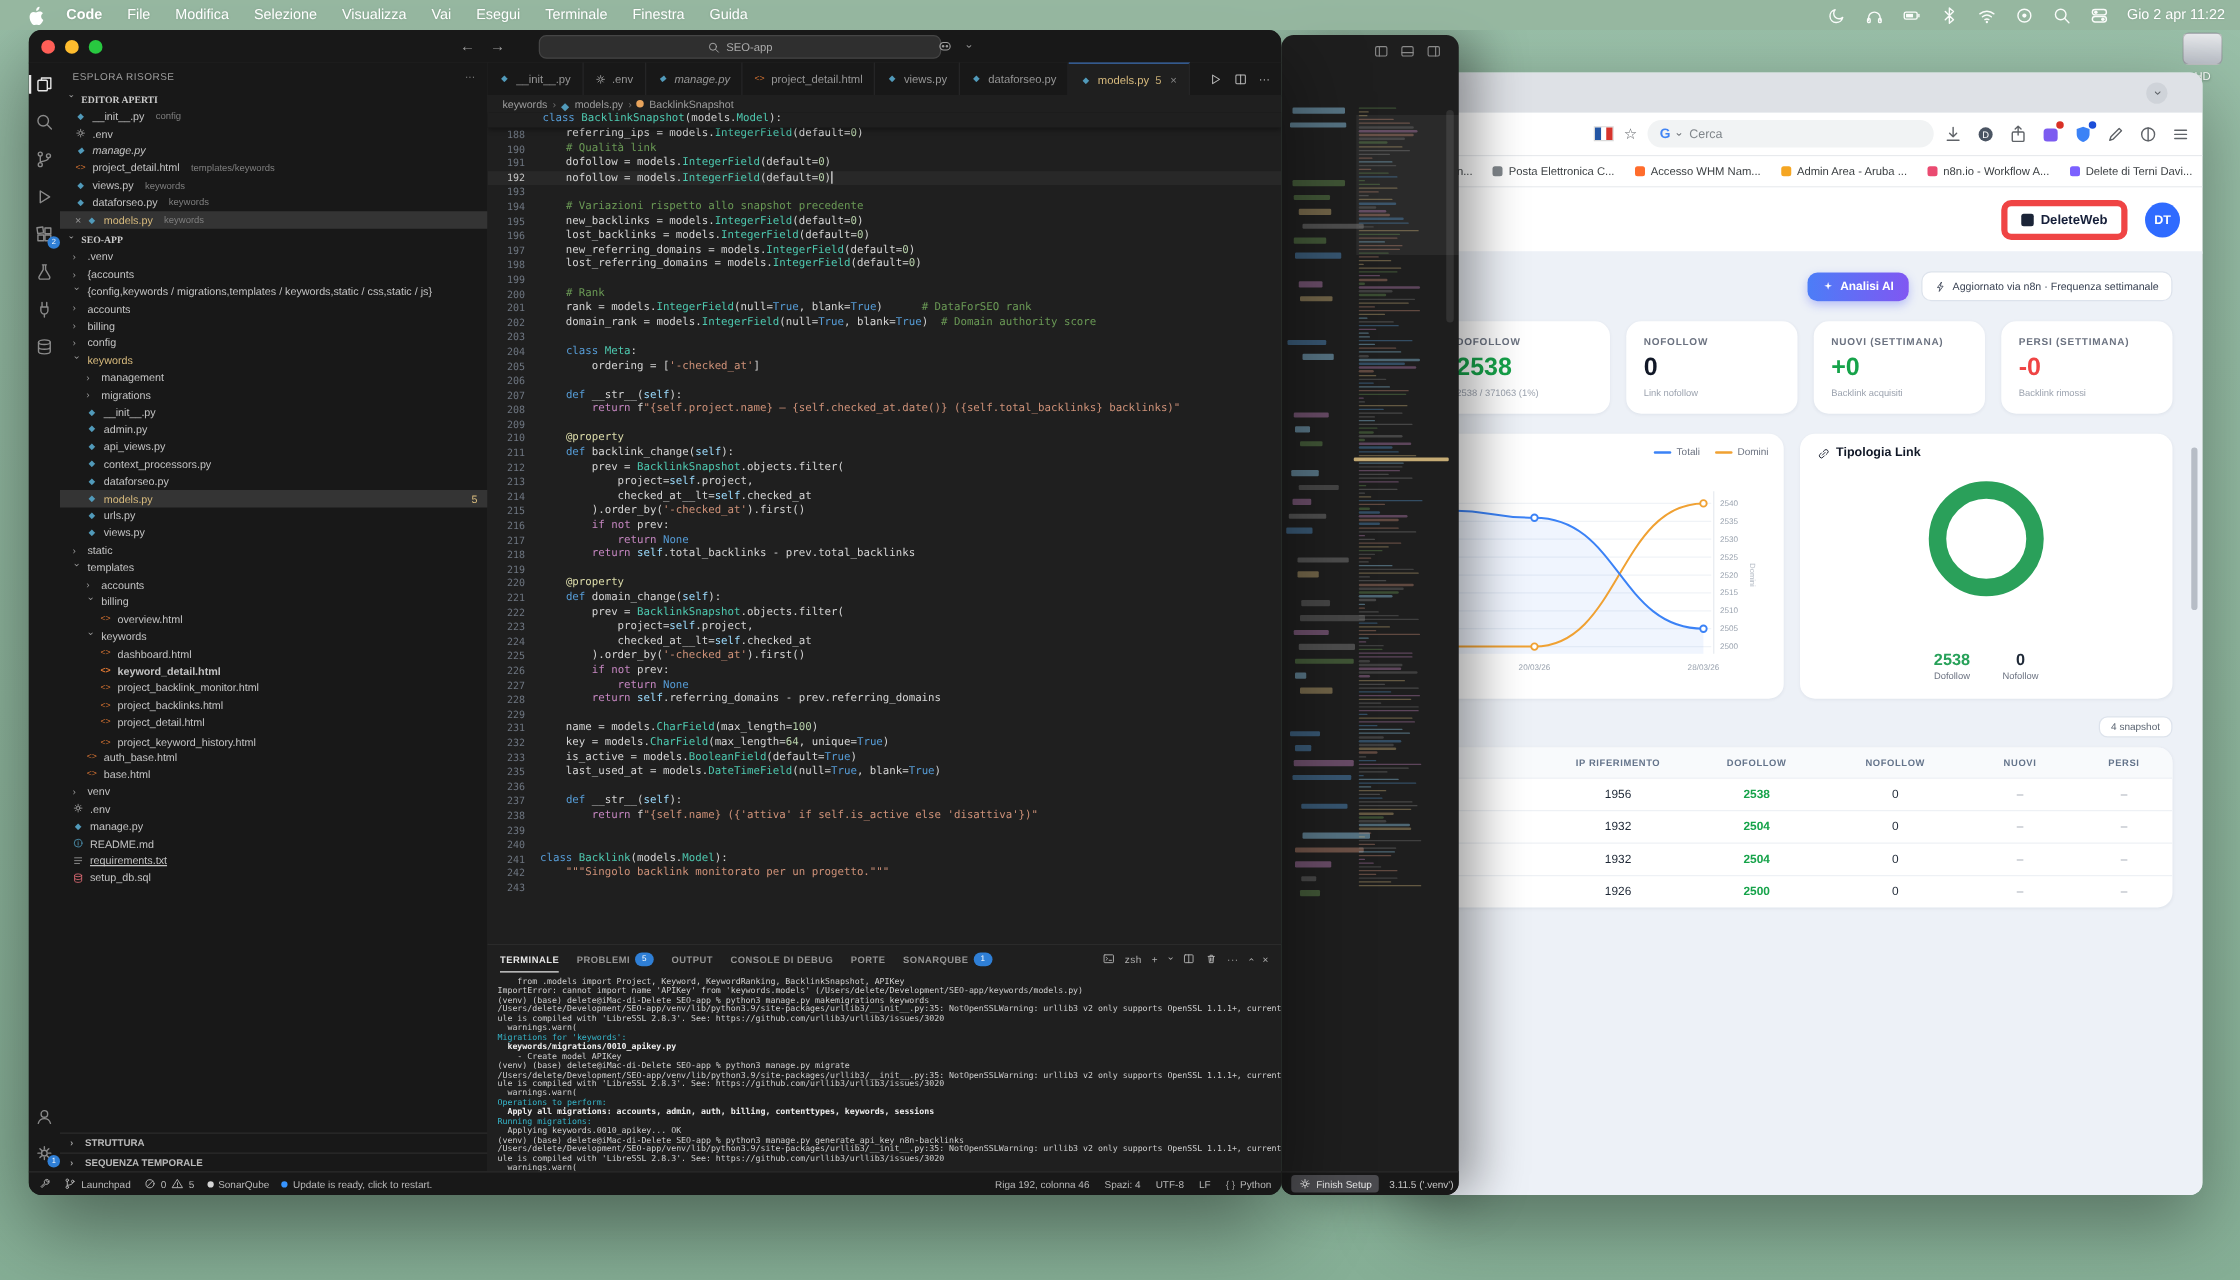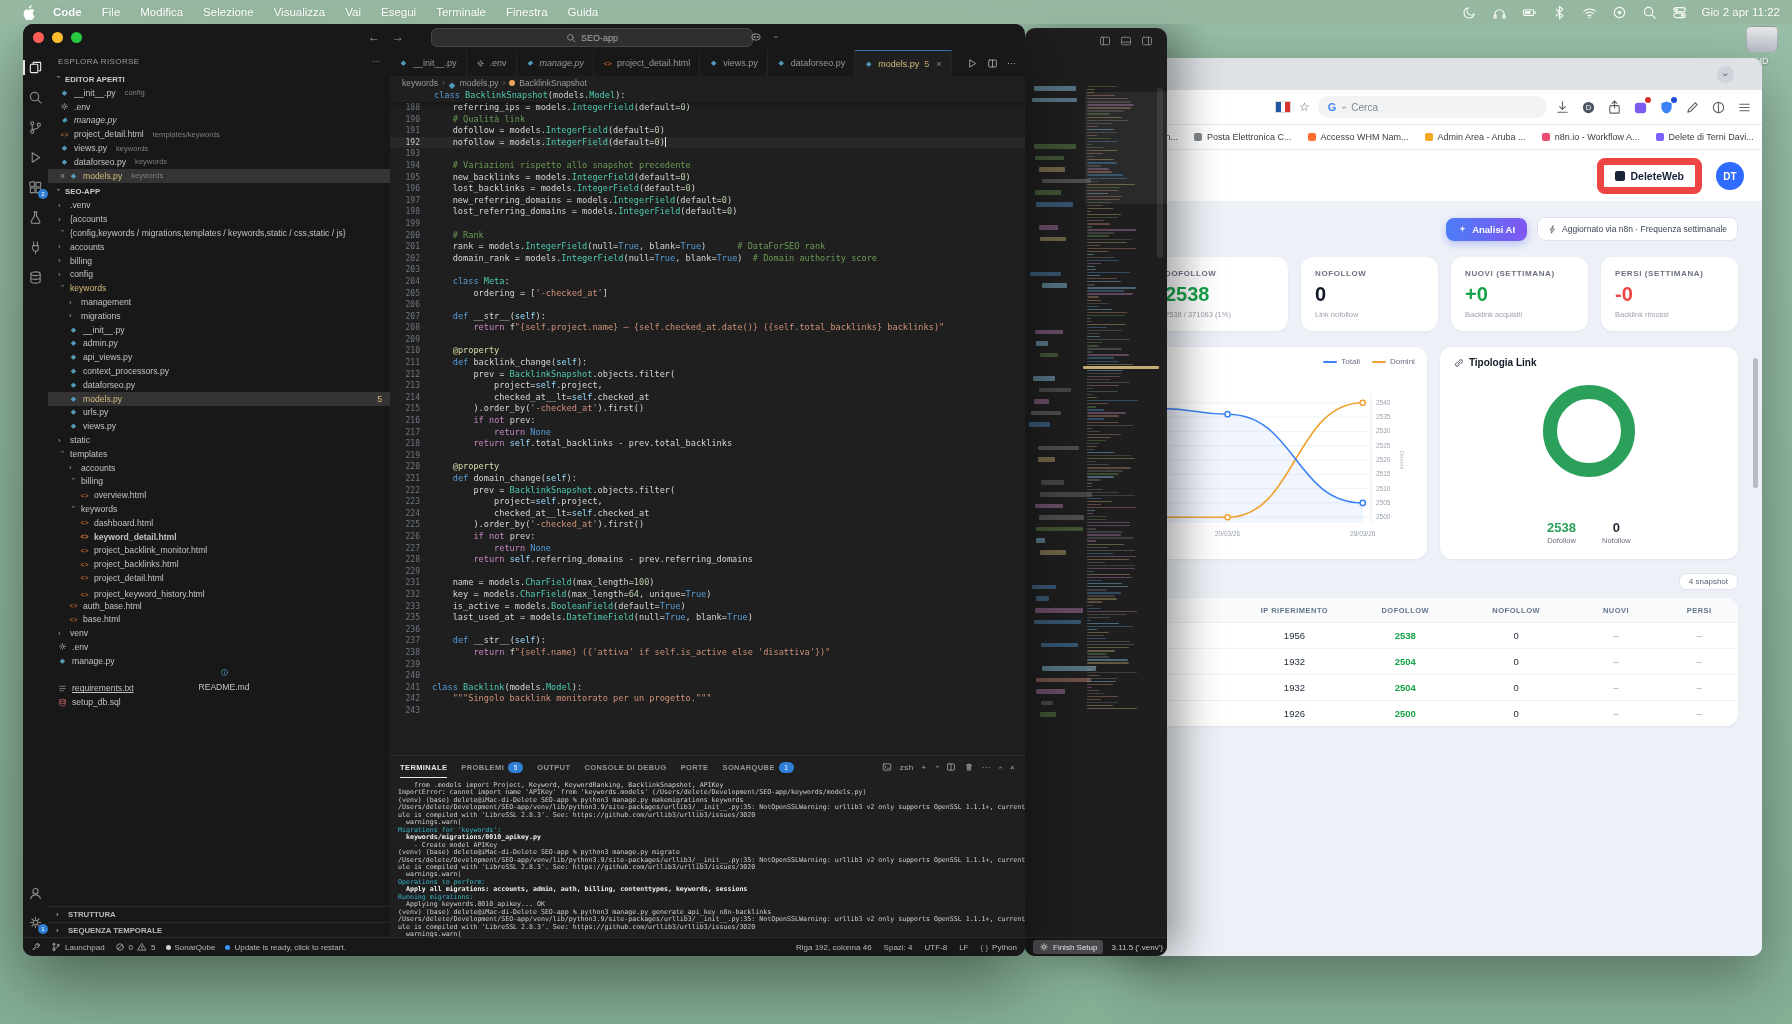--- a/index.html
+++ b/index.html
@@ -45,21 +45,21 @@
   .addr .chev-d{font-size:9px;color:#5f6368}
   .b-icons{margin-left:auto;display:flex;align-items:center;gap:11px;color:#5f6368;}
   .b-icons .mi{width:15px;height:15px;position:relative}
   .badge-dot{position:absolute;right:-3px;top:-3px;width:6px;height:6px;border-radius:50%;background:#d93025;}
   .b-bookmarks{height:24px;background:#fff;display:flex;align-items:center;gap:16px;padding:0 12px;
     font-size:9px;color:#3c4043;border-bottom:1px solid #e8eaed;white-space:nowrap;overflow:hidden;}
   .bm{display:flex;align-items:center;gap:5px;}
   .bm i{width:8px;height:8px;border-radius:2px;display:inline-block;}
   .b-header{height:52px;background:#fff;border-bottom:1px solid #e5e8ee;display:flex;align-items:center;justify-content:flex-end;
     gap:14px;padding:0 18px;}
-  .brandbtn{display:flex;align-items:center;gap:6px;border:7px solid #ef4444;border-radius:8px;padding:5px 11px;
+  .brandbtn{display:flex;align-items:center;gap:6px;border:5px solid #ef4444;border-radius:8px;padding:5px 11px;
     font-size:10.5px;font-weight:bold;color:#17203a;background:#fff;}
   .brandbtn .logo{width:10px;height:10px;background:#1b2437;border-radius:2px;}
   .avatar{width:28px;height:28px;border-radius:50%;background:#2f6bff;color:#fff;font-size:10px;font-weight:bold;
     display:flex;align-items:center;justify-content:center;}
   .b-content{position:absolute;top:143px;bottom:0;left:0;right:0;background:#edf1f7;padding:16px 24px;}
   .ctl-row{display:flex;justify-content:flex-end;align-items:center;gap:10px;margin-bottom:16px;}
   .ai-btn{display:flex;align-items:center;gap:5px;background:linear-gradient(90deg,#4c7df7,#8057f2);color:#fff;
     font-size:9.5px;font-weight:bold;border-radius:8px;padding:6px 12px;box-shadow:0 3px 8px rgba(80,95,245,.35);}
   .upd-pill{display:flex;align-items:center;gap:5px;background:#fff;border:1px solid #dde3ec;border-radius:8px;
     padding:6px 10px;font-size:8.5px;color:#3a4354;}
@@ -170,21 +170,21 @@
   .abar-i.active{color:#e7e7e7;}
   .abar-i.active::before{content:"";position:absolute;left:-5px;top:0;width:1.5px;height:15px;background:#e7e7e7;}
   .abadge{position:absolute;right:-5px;bottom:-4px;background:#2f7fd6;color:#fff;border-radius:7px;min-width:10px;height:10px;
     font-size:6px;display:flex;align-items:center;justify-content:center;}
   .abar-bottom{margin-top:auto;display:flex;flex-direction:column;gap:14px;align-items:center;padding-bottom:8px;}
 
   .v-side{position:absolute;left:25px;top:26px;bottom:18px;width:342px;background:#181818;border-right:1px solid #2b2b2b;
     font-size:8.6px;color:#c3c3c3;}
   .s-head{height:22px;display:flex;align-items:center;padding:0 10px;color:#9d9d9d;font-size:8px;letter-spacing:.4px;}
   .s-head .more{margin-left:auto;letter-spacing:0;}
-  .s-sec{height:14px;display:flex;align-items:center;gap:4px;padding:0 6px;font-weight:bold;font-size:7.8px;color:#c9c9c9;}
+  .s-sec{height:14px;display:flex;align-items:center;gap:4px;padding:0 6px;font-weight:bold;font-size:7.8px;color:#c9c9c9;font-family:Liberation Serif, serif;}
   .rowi{height:13.8px;display:flex;align-items:center;gap:5px;padding-left:16px;white-space:nowrap;}
   .rowi .hint{color:#7e7e7e;font-size:7.6px;margin-left:4px;}
   .rowi.sel{background:#343434;}
   .rowi .x{color:#9a9a9a;margin-right:-1px;}
   .rowi .b5{margin-left:auto;margin-right:8px;color:#d7ba7d;}
   .warnf{color:#d7ba7d;}
   .fi{width:9px;height:9px;flex:0 0 9px;display:inline-flex;align-items:center;justify-content:center;font-size:7px;}
   .fi.py{color:#519aba}.fi.html{color:#e37933}.fi.gear{color:#9d9d9d}.fi.info{color:#519aba}.fi.list{color:#9d9d9d}.fi.db{color:#e06c75}
   .tchev{color:#9d9d9d;font-size:8px;width:7px;display:inline-block;}
   .s-bottom{position:absolute;left:0;right:0;bottom:0;}
@@ -1107,21 +1107,21 @@
               <circle cx="8" cy="8" r="2.4"></circle>
               <path d="M8 2.5v2M8 11.5v2M2.5 8h2M11.5 8h2M4.2 4.2l1.4 1.4M10.4 10.4l1.4 1.4M11.8 4.2l-1.4 1.4M5.6 10.4l-1.4 1.4"></path>
             </svg>
           </span>
           <span class="">.env</span>
         </div>
         <div class="rowi" style="padding-left:10px;">
     <span class="fi py">◆</span>
           <span class="">manage.py</span>
         </div>
-        <div class="rowi" style="padding-left:10px;flex-direction:column;">
+        <div class="rowi" style="padding-left:10px;">
     <span class="fi info">
             <svg width="9" height="9" viewBox="0 0 16 16" class="ic">
               <circle cx="8" cy="8" r="5.5"></circle>
               <path d="M8 7.2v3.6M8 5v.3"></path>
             </svg>
           </span>
           <span class="">README.md</span>
         </div>
         <div class="rowi" style="padding-left:10px;text-decoration:underline;">
     <span class="fi list">

